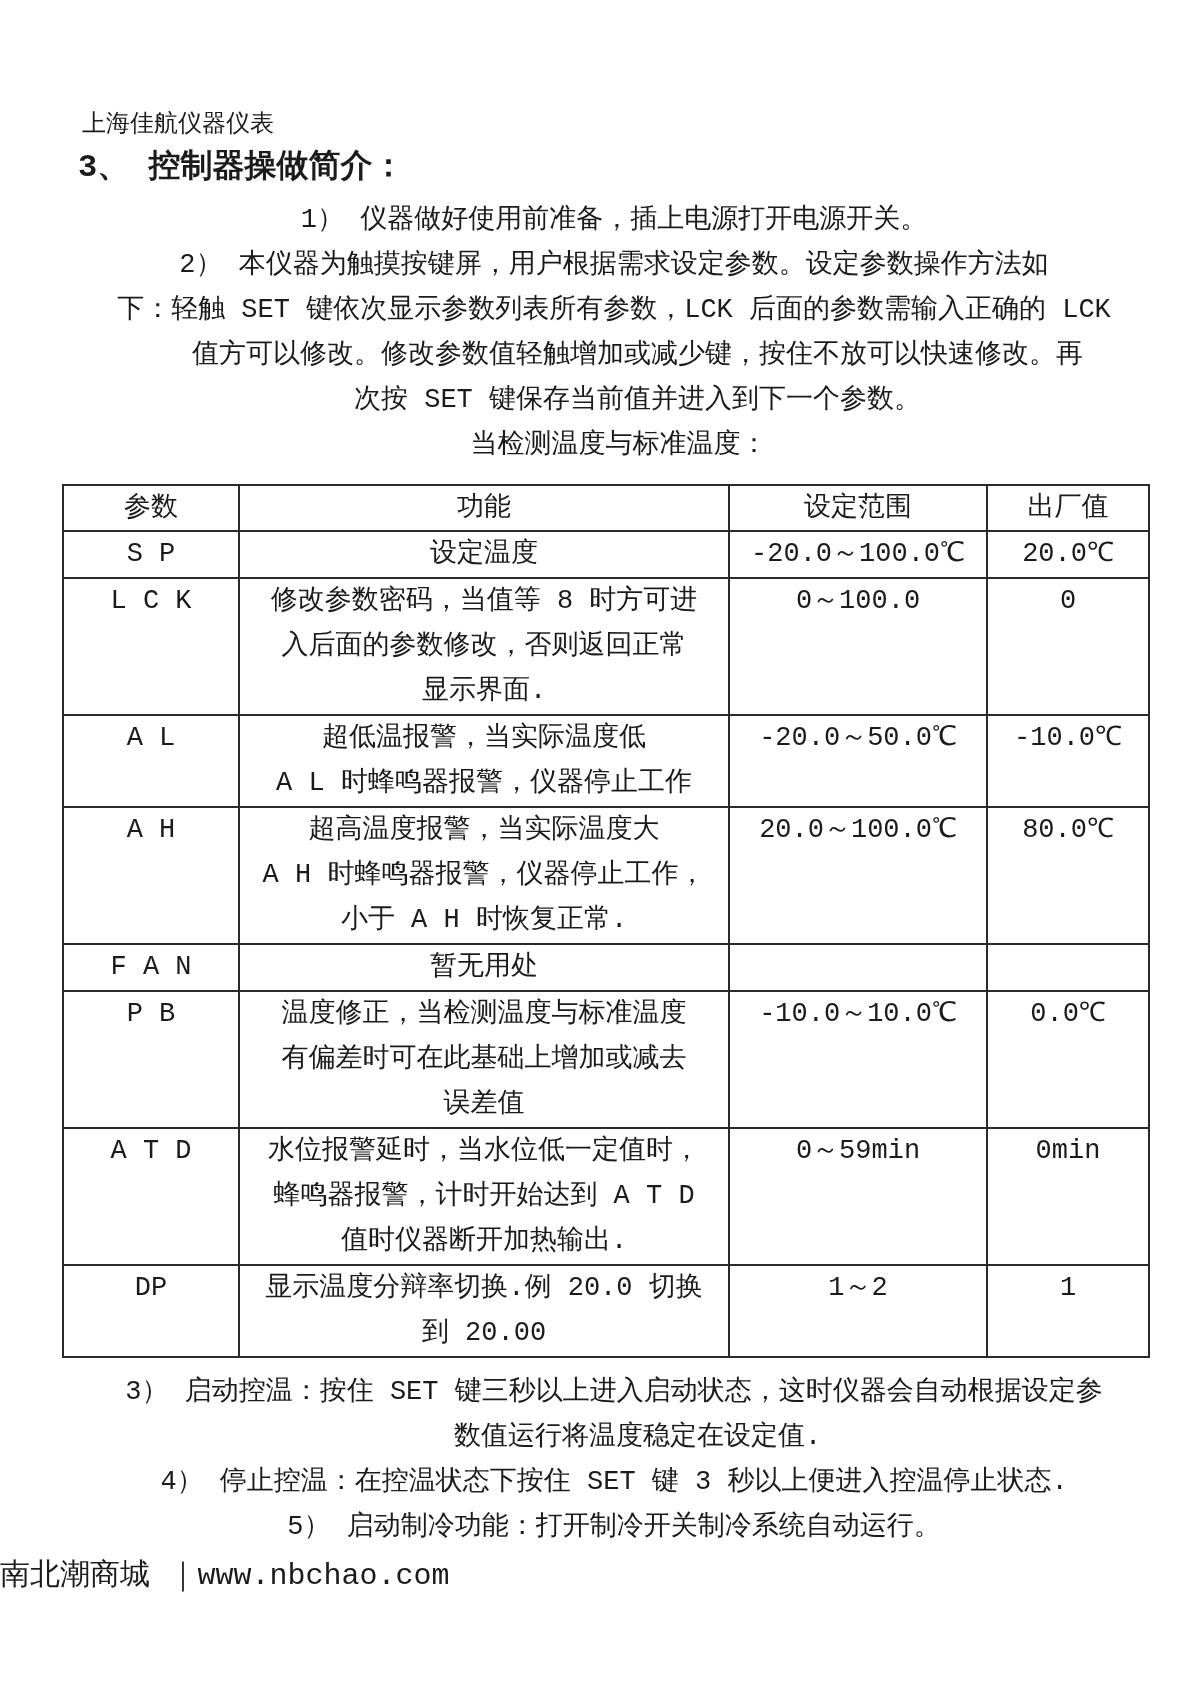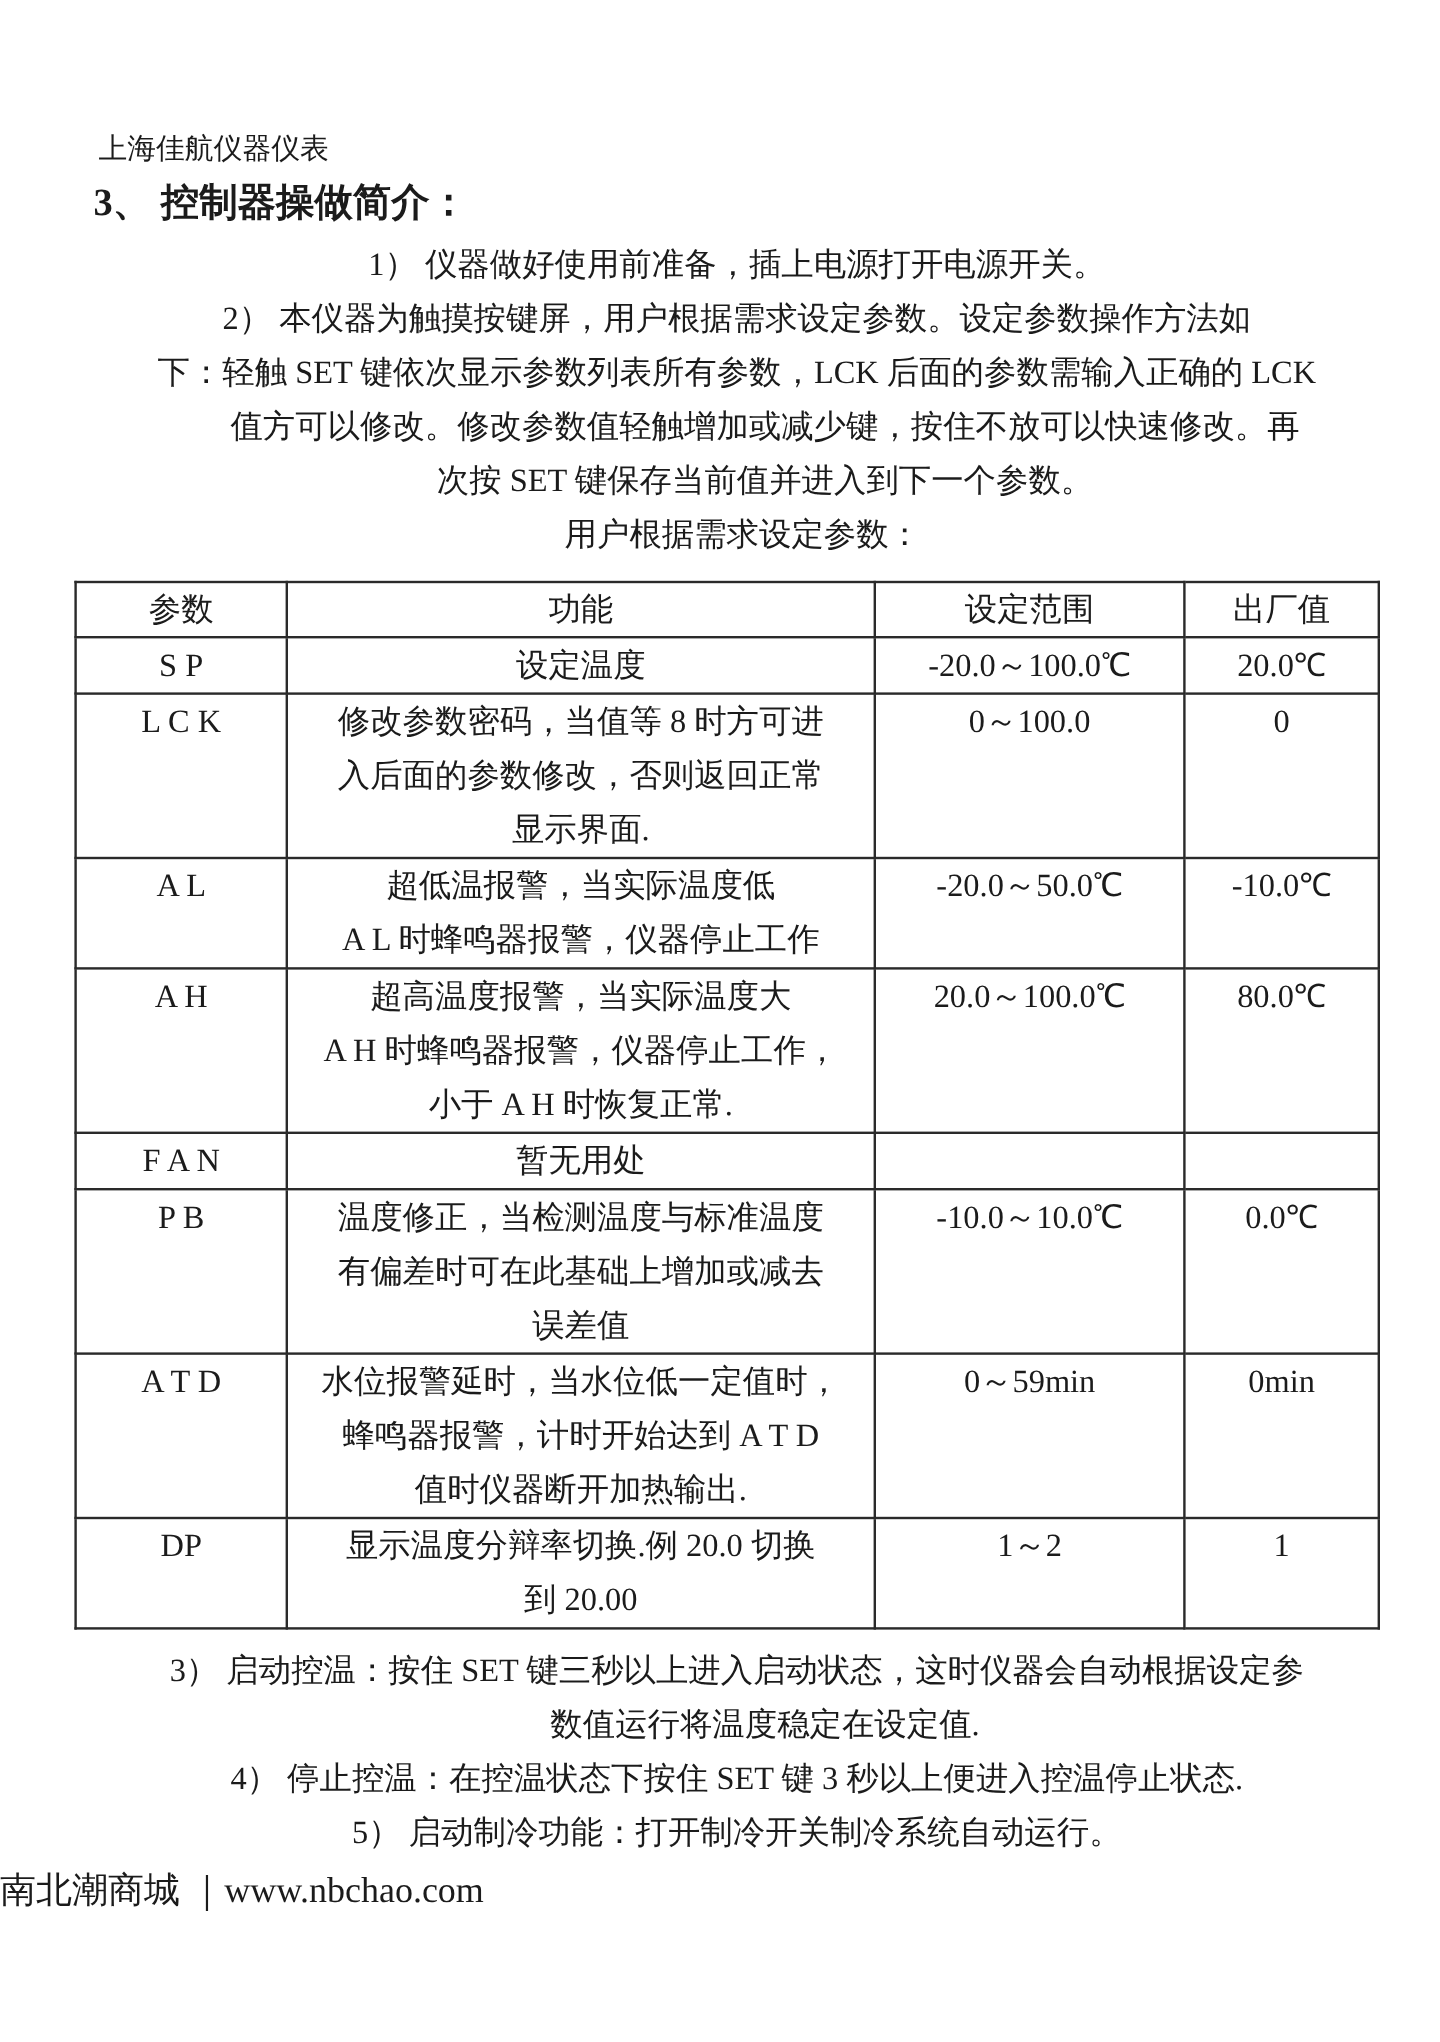--- a/index.html
+++ b/index.html
@@ -2,21 +2,21 @@
 <html><head>
 <meta charset="utf-8">
 <style>
   html,body{margin:0;padding:0;background:#ffffff;}
   .page{
     position:relative;
     width:1200px;
     height:1702px;
     background:#ffffff;
     color:#1b1b1b;
-    font-family:Liberation Serif, serif;
+    font-family:Liberation Mono, monospace;
     overflow:hidden;
   }
   .content{
     padding-top:110px;
     padding-left:62px;
     padding-right:50px;
   }
   .company{
     font-size:24px;
     line-height:30px;
@@ -84,21 +84,21 @@
 
     <div class="company">上海佳航仪器仪表</div>
     <div class="title">3、 控制器操做简介：</div>
 
     <div>
       <div class="line ind0">1） 仪器做好使用前准备，插上电源打开电源开关。</div>
       <div class="line ind0">2） 本仪器为触摸按键屏，用户根据需求设定参数。设定参数操作方法如</div>
       <div class="line ind0">下：轻触 SET 键依次显示参数列表所有参数，LCK 后面的参数需输入正确的 LCK</div>
       <div class="line ind1">值方可以修改。修改参数值轻触增加或减少键，按住不放可以快速修改。再</div>
       <div class="line ind1">次按 SET 键保存当前值并进入到下一个参数。</div>
-      <div class="line ind2">用户根据需求设定参数：</div>
+      <div class="line ind2">当检测温度与标准温度：</div>
     </div>
 
     <table class="ptable">
       <colgroup>
           <col class="c0">
           <col class="c1">
           <col class="c2">
           <col class="c3">
         </colgroup>
       <thead>

